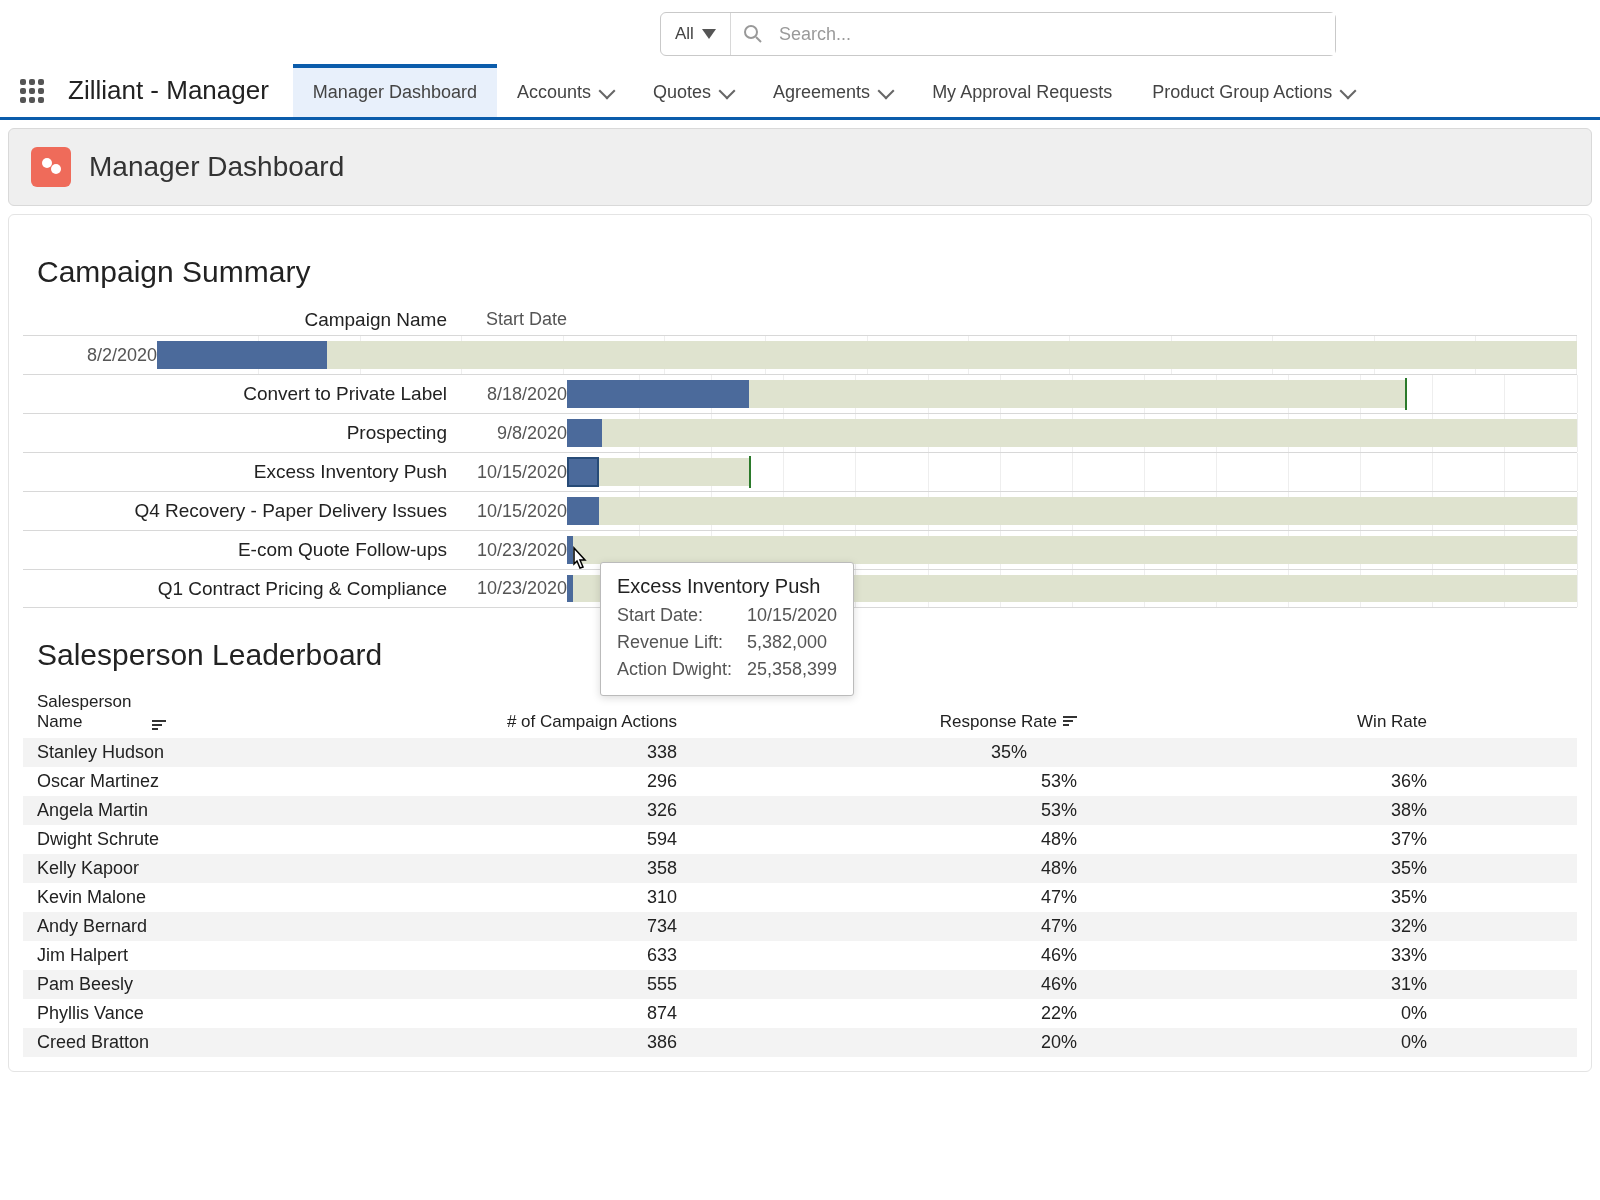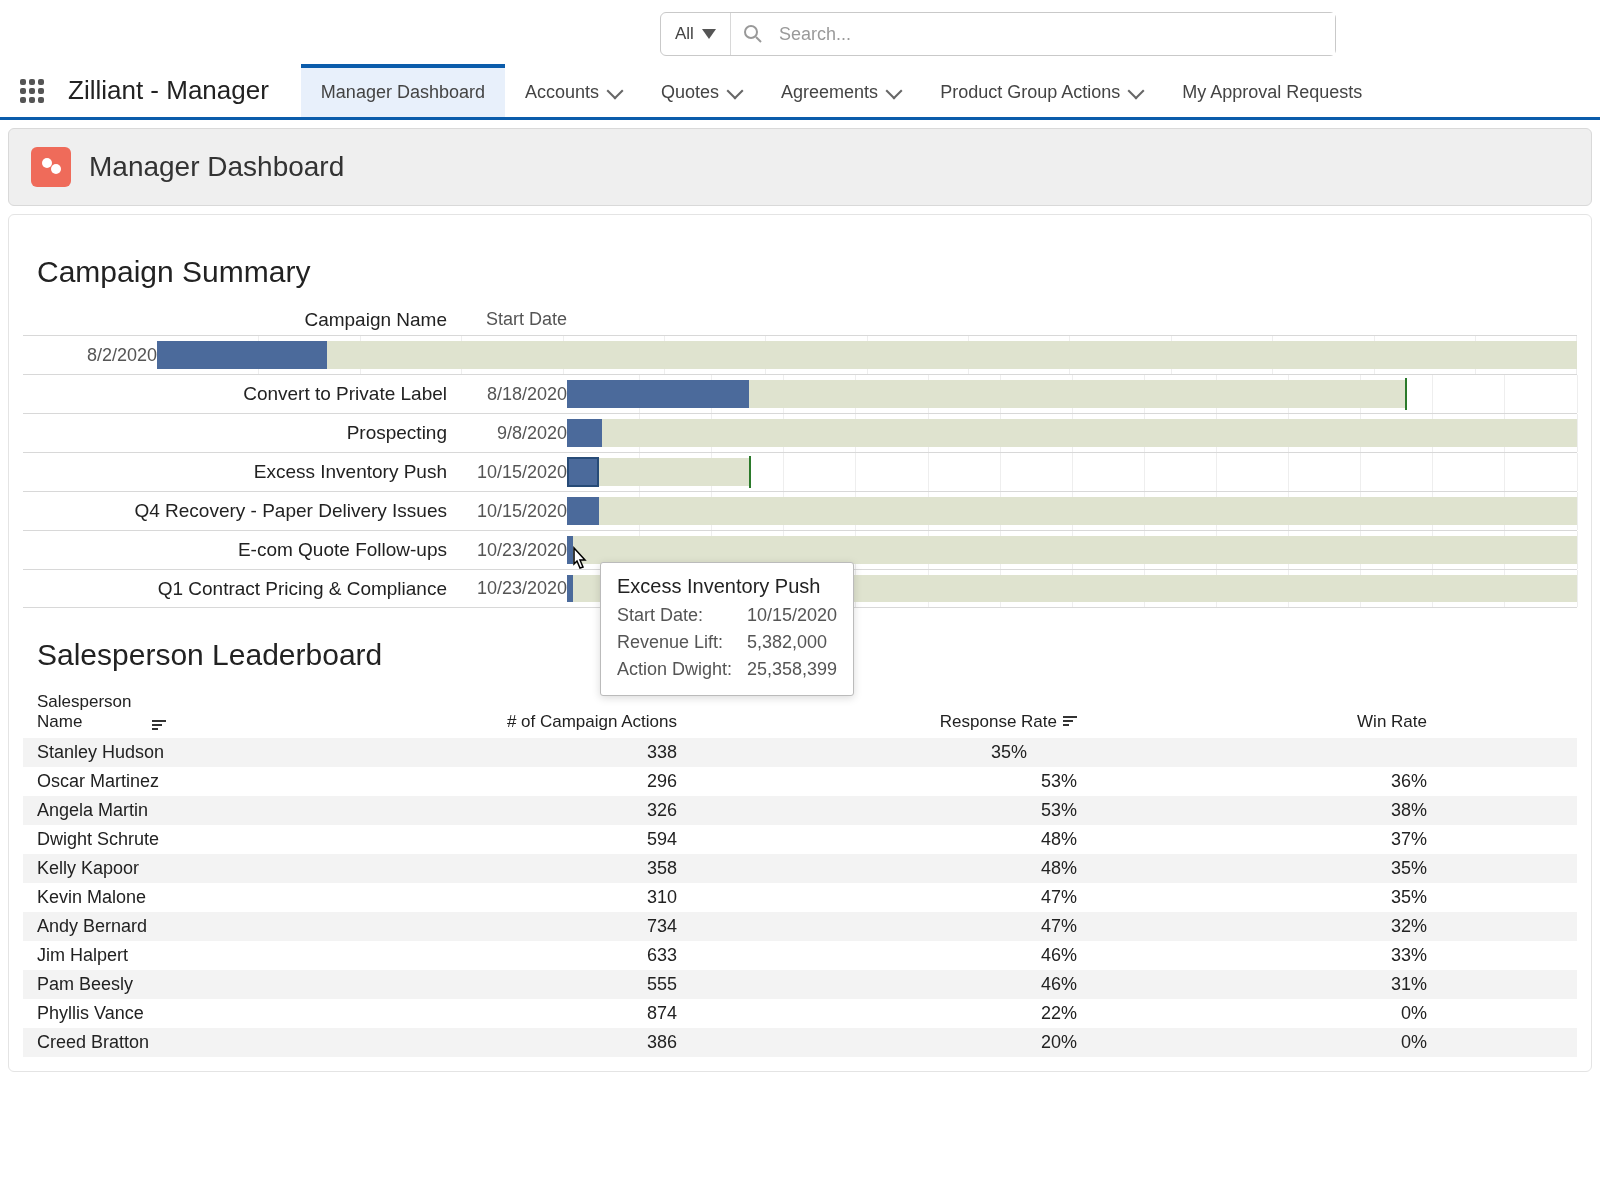--- a/index.html
+++ b/index.html
@@ -8,21 +8,21 @@
   .top-bar { display: flex; align-items: center; padding: 12px 20px 8px 20px; gap: 20px; }
   .search-wrap { margin-left: 640px; display: flex; border: 1px solid #c9c9c9; border-radius: 6px; height: 44px; }
   .search-filter { display: flex; align-items: center; gap: 8px; padding: 0 14px; border-right: 1px solid #d8d8d8; cursor: pointer; font-size: 17px; color: #444; }
   .search-icon-box { display: flex; align-items: center; padding: 0 12px; color: #999; }
   .search-input { border: none; outline: none; font-size: 18px; color: #666; width: 560px; padding: 0 4px; }
   .search-input::placeholder { color: #9a9a9a; }
   
   .nav-row { display: flex; align-items: center; border-bottom: 3px solid #0b5cab; padding: 0 20px; height: 56px; gap: 2px; }
   .waffle { width: 24px; height: 24px; display: grid; grid-template-columns: repeat(3,1fr); grid-template-rows: repeat(3,1fr); gap: 3px; margin-right: 22px; }
   .waffle span { background: #555; border-radius: 2px; }
-  .app-name { font-size: 26px; font-weight: 400; margin-right: 30px; }
+  .app-name { font-size: 26px; font-weight: 400; margin-right: 22px; }
   .nav-tab { display: flex; align-items: center; gap: 10px; padding: 0 20px; height: 100%; font-size: 18px; color: #444; cursor: pointer; border-top: 4px solid transparent; }
   .nav-tab.active { background: #e8f0fb; border-top: 4px solid #0b5cab; }
   .chev { width: 12px; height: 12px; border-right: 2px solid #666; border-bottom: 2px solid #666; transform: rotate(45deg); margin-top: -4px; }
   
   .page-header { margin: 8px 8px 0 8px; background: #efefef; border: 1px solid #d9d9d9; border-radius: 6px; padding: 18px 22px; display: flex; align-items: center; gap: 18px; }
   .header-icon { width: 40px; height: 40px; background: #ef6b5a; border-radius: 6px; display: flex; align-items: center; justify-content: center; }
   .page-title { font-size: 28px; font-weight: 400; color: #333; }
   
   .content { margin: 8px; border: 1px solid #e4e4e4; border-radius: 6px; background: #fff; padding: 40px 14px 14px 14px; }
   
@@ -105,25 +105,25 @@
       </div>
       <div class="nav-tab">
         <span>Quotes</span>
         <span class="chev"></span>
       </div>
       <div class="nav-tab">
         <span>Agreements</span>
         <span class="chev"></span>
       </div>
       <div class="nav-tab">
+        <span>My Approval Requests</span>
+      </div>
+      <div class="nav-tab">
         <span>Product Group Actions</span>
         <span class="chev"></span>
-      </div>
-      <div class="nav-tab">
-        <span>My Approval Requests</span>
       </div>
     </div>
 </div>
 
 <div class="page-header">
   <div class="header-icon">
     <svg width="24" height="24" viewBox="0 0 24 24" fill="#fff">
         <circle cx="8" cy="8" r="5"></circle>
         <circle cx="17" cy="14" r="5"></circle>
       </svg>

